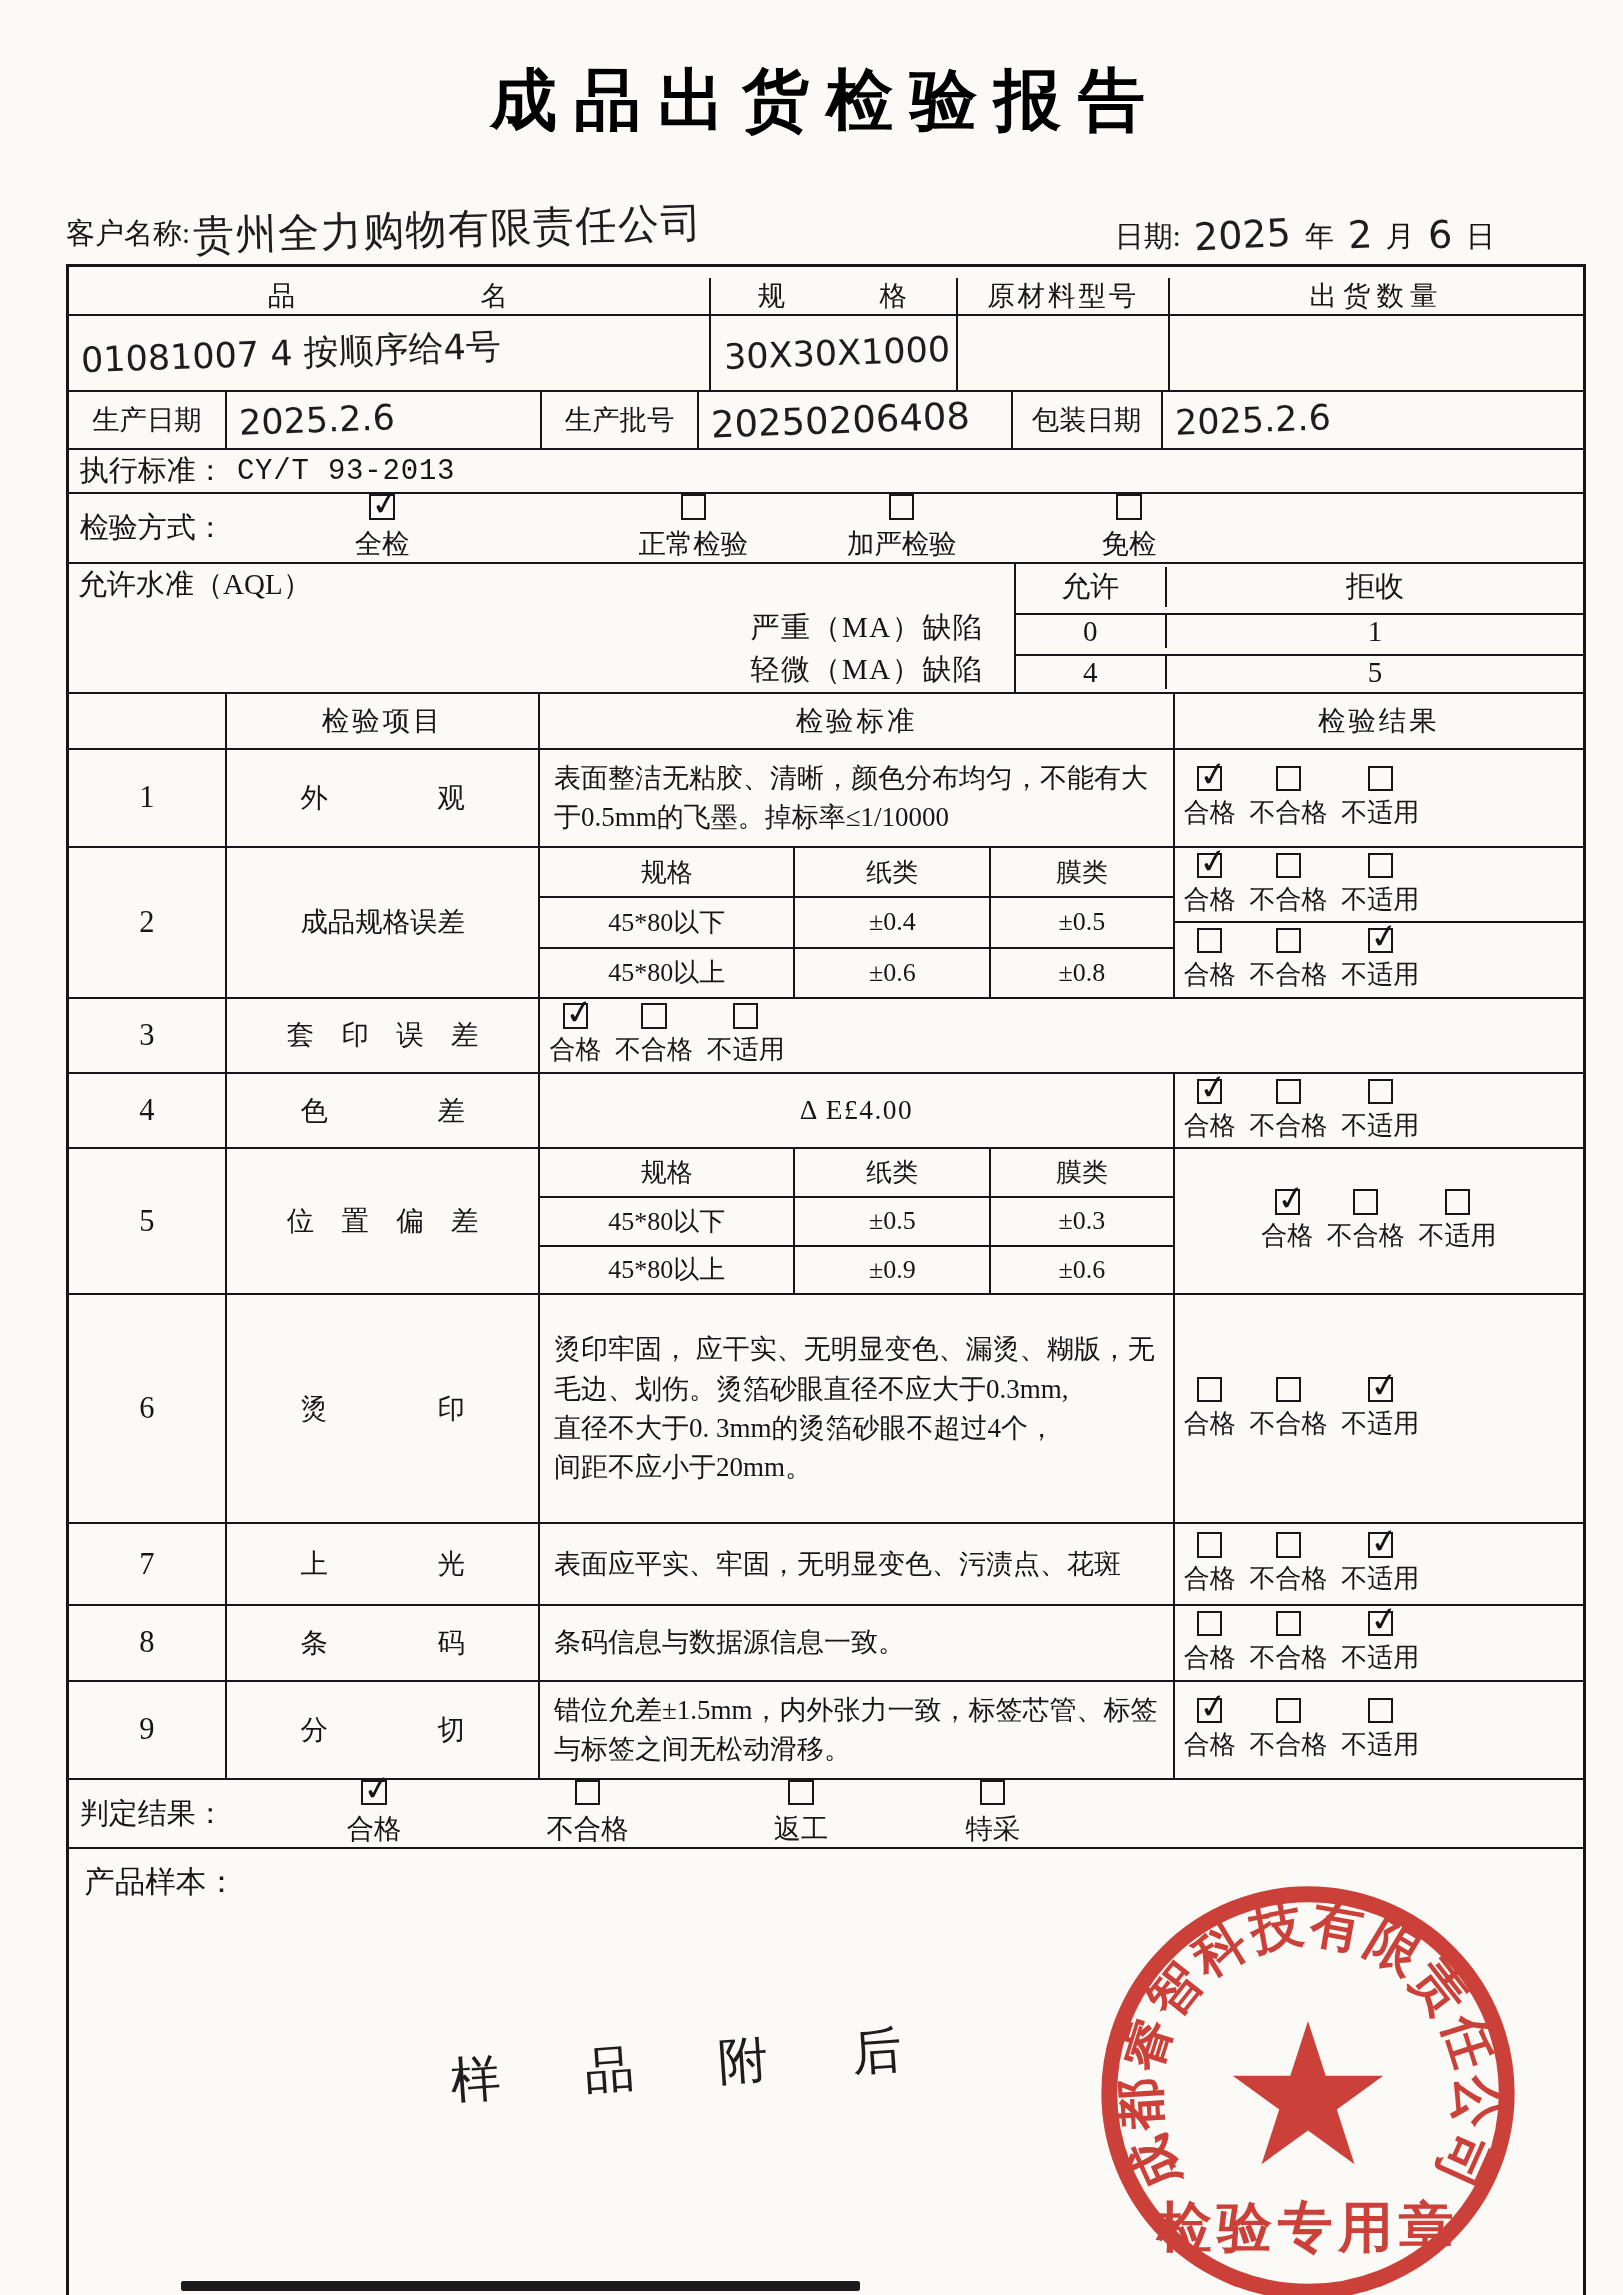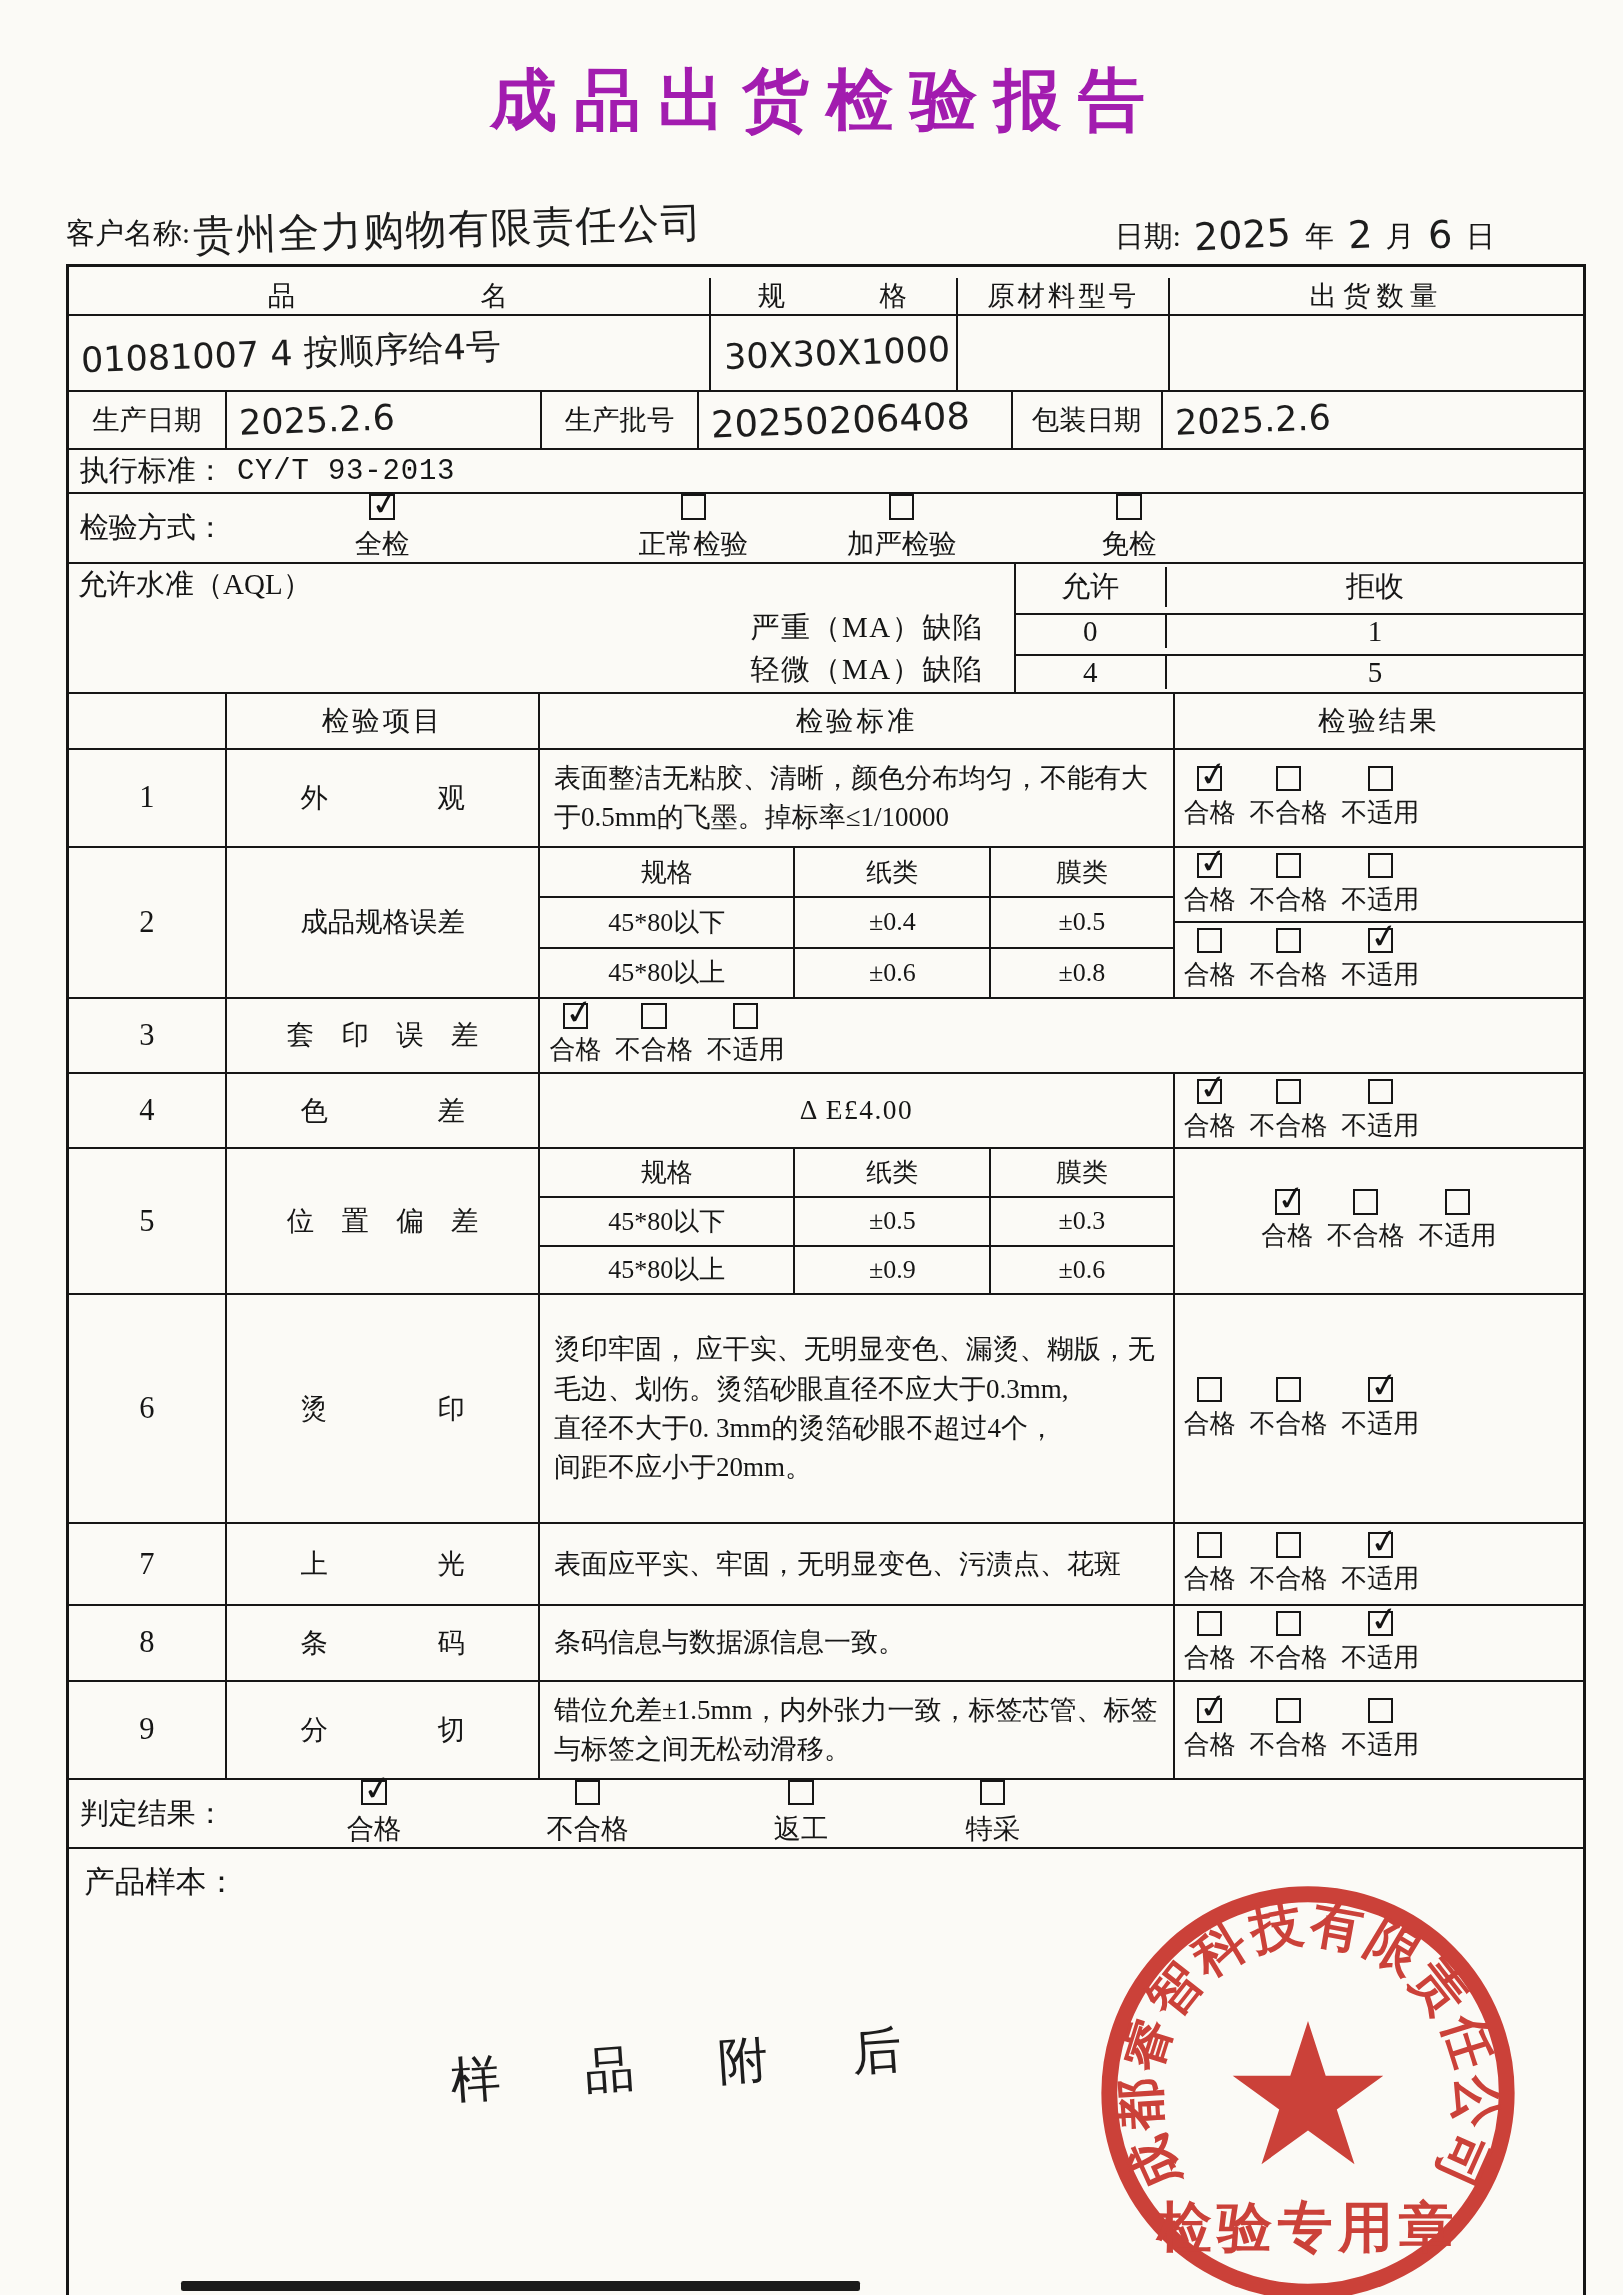--- a/index.html
+++ b/index.html
@@ -1,20 +1,20 @@
 <!DOCTYPE html>
 <html style="font-size:12.2px"><head>
 <meta charset="utf-8">
 <style>
   html,body{margin:0;padding:0;}
   body{width:1623px;height:2295px;background:#e9e7e2;font-family:"Liberation Serif",serif;}
   .page{position:relative;width:1623px;height:2295px;background:#fbfaf6;overflow:hidden;color:#161616;}
   .inner{padding:44px 37px 0 66px;}
 
-  .title{margin:10.7px 0 0;text-align:center;font-size:67px;font-weight:700;letter-spacing:17px;color:#a21caf;}
+  .title{margin:10.7px 0 0;text-align:center;font-size:67px;font-weight:700;letter-spacing:17px;color:#000000;}
 
   .hw{font-family:"DejaVu Sans",sans-serif;color:#1d1d1d;display:inline-block;}
 
   .cust-row{display:flex;justify-content:space-between;align-items:flex-end;margin-top:56px;}
   .plabel{font-size:29px;white-space:nowrap;}
   .cust-name{font-size:41px;margin-left:3px;transform:rotate(-1.5deg);white-space:nowrap;letter-spacing:1.5px;}
   .date-group{display:flex;align-items:flex-end;margin-right:91px;}
   .date-num{font-size:38px;margin:0 13.7px;transform:rotate(-3deg);}
 
   .doc-table{border:3px solid #161616;margin-top:7.6px;}

